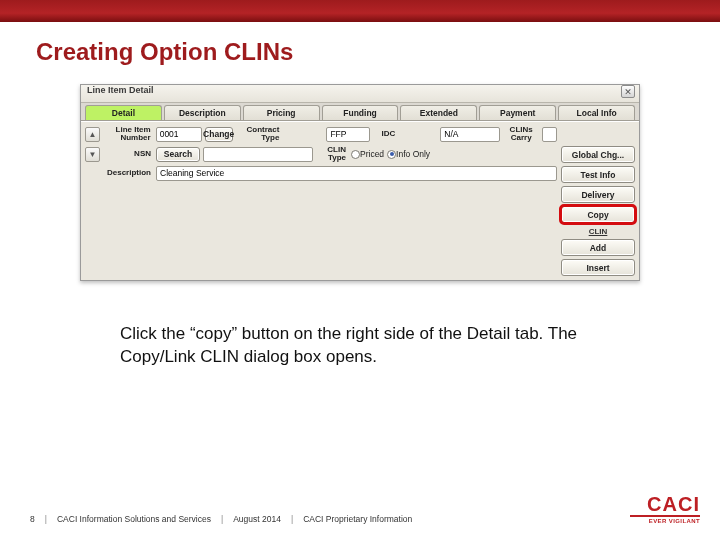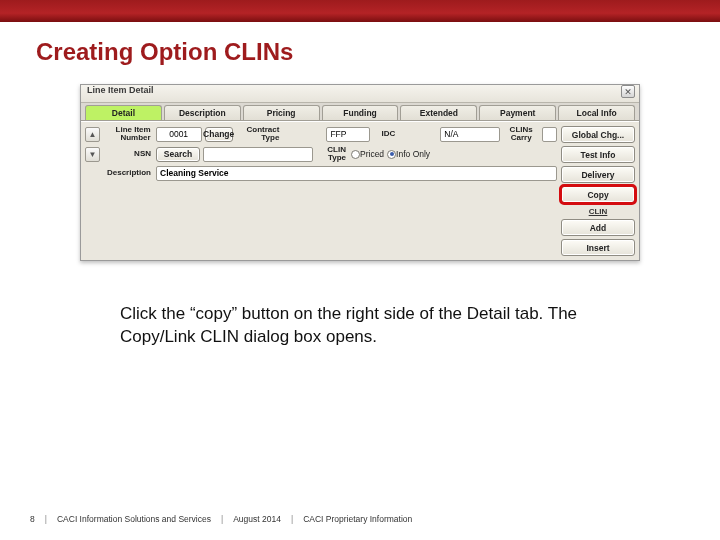--- a/index.html
+++ b/index.html
@@ -80,20 +80,21 @@
     padding:4px;
     background:#eae7de;
     border-top:1px solid #fff;
   }
   .main { flex:1; min-width:0; }
   .sidebtns {
     width:74px;
     display:flex;
     flex-direction:column;
     gap:3px;
+    margin-top:20px;
   }
   .btn {
     height:17px;
     border:1px solid #8f8c83;
     background:linear-gradient(#fdfcf7,#e6e3d9);
     border-radius:3px;
     font-weight:700;
     font-size:8.5px;
     display:flex;align-items:center;justify-content:center;
     box-shadow: 0 0 0 1px #fff inset;
@@ -216,21 +217,21 @@
     <div class="tab">Local Info</div>
   </div>
   <div class="divider-row"></div>
 
   <div class="body">
     <div class="main">
 
       <div class="row">
         <div class="sq">▲</div>
         <div class="lab">Line Item Number</div>
-        <input class="fld" style="width: 46px; text-align: center;" value="0001">
+        <input class="fld" style="width: 46px;" value="0001">
         <div class="btn" style="width:28px;height:15px">Change</div>
         <div class="lab sm">Contract Type</div>
         <input class="fld" style="width: 44px; margin-left: 42px;" value="FFP">
         <div class="lab sm" style="width:24px">IDC</div>
         <input class="fld" style="width: 60px; margin-left: 40px;" value="N/A">
         <div style="width:36px;font-size:8px;font-weight:700;text-align:center;line-height:1.05">CLINs Carry</div>
         <div class="sq" style="background:#fff"></div>
       </div>
 
       <div class="row">
@@ -245,21 +246,21 @@
         </div>
         <div class="radio">
           <span class="radio-dot on"></span>
           <span>Info Only</span>
         </div>
       </div>
 
       <div class="row">
         <div style="width:15px"></div>
         <div class="lab">Description</div>
-        <input class="fld" style="flex: 1 1 0%; min-width: 0px; font-weight: bold;" value="Cleaning Service">
+        <input class="fld" style="flex: 1 1 0%; min-width: 0px;" value="Cleaning Service">
       </div>
 
     </div>
 
     <div class="sidebtns">
       <div class="btn">Global Chg...</div>
       <div class="btn">Test Info</div>
       <div class="btn">Delivery</div>
       <div class="btn highlight">Copy</div>
       <div class="section-label">CLIN</div>
@@ -274,13 +275,18 @@
 <div class="footer">
   <div class="foot-left">
     <span>8</span>
     <span class="sep">|</span>
     <span>CACI Information Solutions and Services</span>
     <span class="sep">|</span>
     <span>August 2014</span>
     <span class="sep">|</span>
     <span>CACI Proprietary Information</span>
   </div>
+  <div class="logo">
+    <div class="logo-main">CACI</div>
+    <div class="logo-line"></div>
+    <div class="logo-tag">EVER VIGILANT</div>
+  </div>
 </div>
 
 </body></html>

